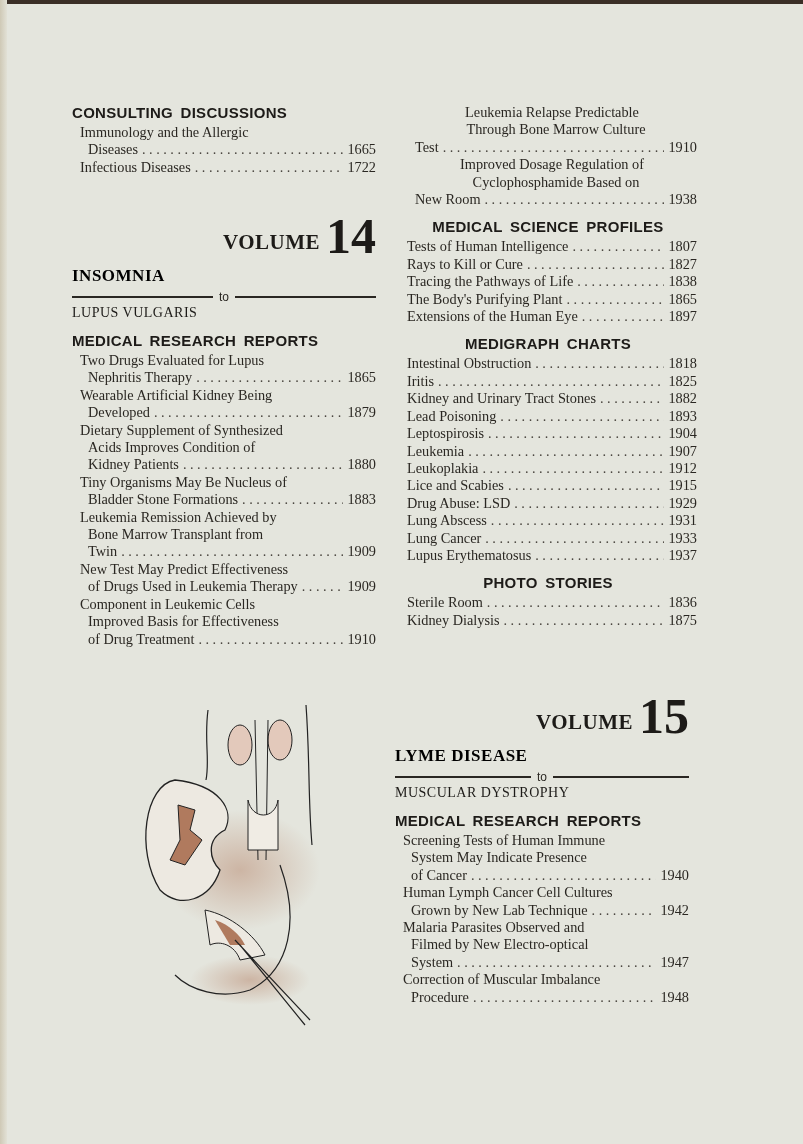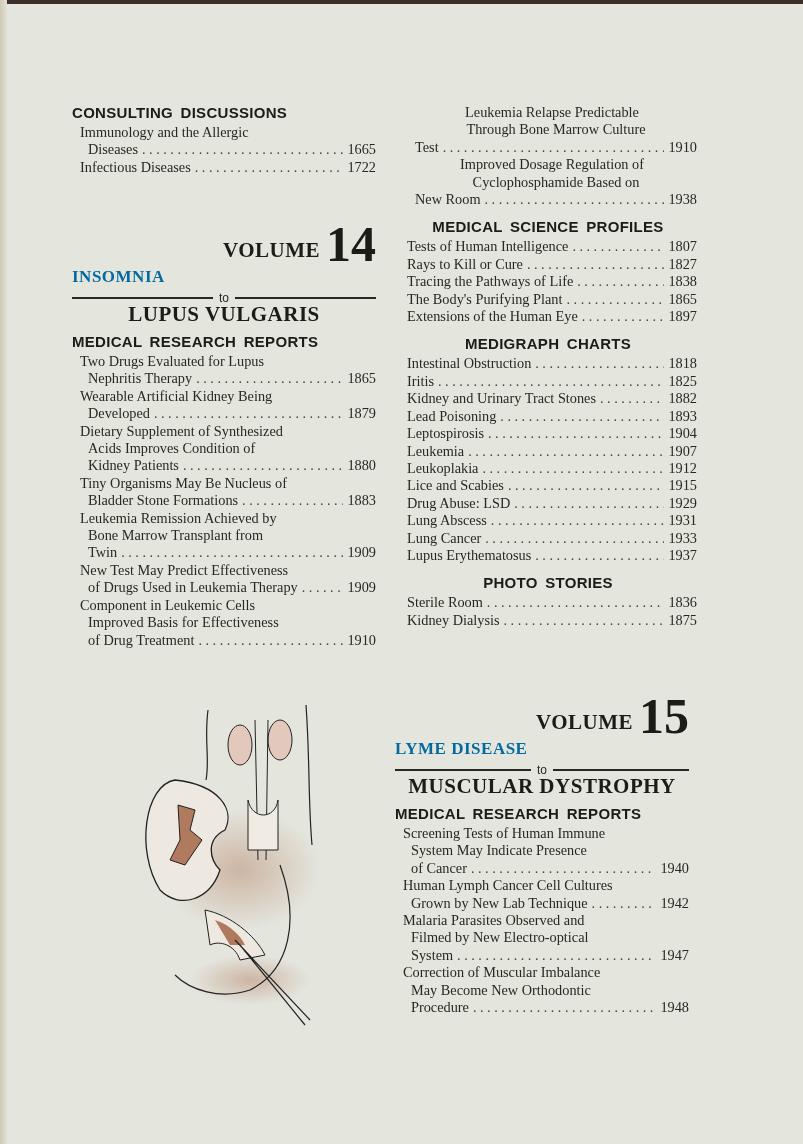--- a/index.html
+++ b/index.html
@@ -27,25 +27,25 @@
     .entry .last .dots {
       flex: 1; overflow: hidden; white-space: nowrap; margin: 0 4px;
       letter-spacing: 3.5px; color: #4a463f;
     }
     .entry .last .pg { white-space: nowrap; }
     .spacer { height: 10px; }
     .volume-block { position: absolute; }
     .vol-head { text-align: right; white-space: nowrap; }
     .vol-word { font-weight: bold; font-size: 21px; letter-spacing: 0.5px; color: #1d1b18; }
     .vol-num { font-weight: bold; font-size: 50px; color: #1d1b18; margin-left: 6px; line-height: 44px; vertical-align: -4px; }
-    .range-from { font-weight: bold; font-size: 17px; letter-spacing: 0.5px; margin-top: 1px; color: #0369a1; }
+    .range-from { font-weight: bold; font-size: 17px; letter-spacing: 0.5px; margin-top: 8px; color: #000000; }
     .range-mid { display: flex; align-items: center; margin-top: 4px; }
     .range-mid .rule { flex: 1; height: 1.6px; background: #2a2722; }
     .range-mid .to { font-family: "Liberation Sans", sans-serif; font-size: 12px; margin: 0 6px; color: #2a2722; }
-    .range-to { font-weight: bold; font-size: 21px; letter-spacing: 0.5px; text-align: center; color: #1d1b18; line-height: 18px; }
+    .range-to { font-weight: normal; font-size: 14px; letter-spacing: 0.5px; text-align: left; color: #1d1b18; line-height: 18px; }
     .illustration { position: absolute; left: 140px; top: 700px; width: 200px; height: 340px; }
   </style>
 </head>
 <body>
 
 <div class="page-edge-top"></div>
 <div class="page-edge-left"></div>
 
 <div class="col left-col">
   <div class="section-head">CONSULTING DISCUSSIONS</div>
@@ -61,21 +61,21 @@
       <div class="entry">
         <span class="line last">
           <span class="txt">Infectious Diseases</span>
           <span class="dots">................................................................................</span>
           <span class="pg">1722</span>
         </span>
       </div>
     </div>
 </div>
 
-<div class="volume-block" style="left:72px; top:222px; width:304px;">
+<div class="volume-block" style="left:72px; top:214px; width:304px;">
   <div class="vol-head">
     <span class="vol-word">VOLUME</span><span class="vol-num">14</span>
   </div>
   <div class="range-from">INSOMNIA</div>
   <div class="range-mid">
     <span class="rule"></span>
     <span class="to">to</span>
     <span class="rule"></span>
   </div>
   <div class="range-to">LUPUS VULGARIS</div>
@@ -347,21 +347,20 @@
         <span class="line">Malaria Parasites Observed and</span>
         <span class="line cont">Filmed by New Electro-optical</span>
         <span class="line last cont">
           <span class="txt">System</span>
           <span class="dots">................................................................................</span>
           <span class="pg">1947</span>
         </span>
       </div>
       <div class="entry">
         <span class="line">Correction of Muscular Imbalance</span>
-        <span class="line cont">May Become New Orthodontic</span>
         <span class="line last cont">
           <span class="txt">Procedure</span>
           <span class="dots">................................................................................</span>
           <span class="pg">1948</span>
         </span>
       </div>
     </div>
 </div>
 
 <div class="illustration">

